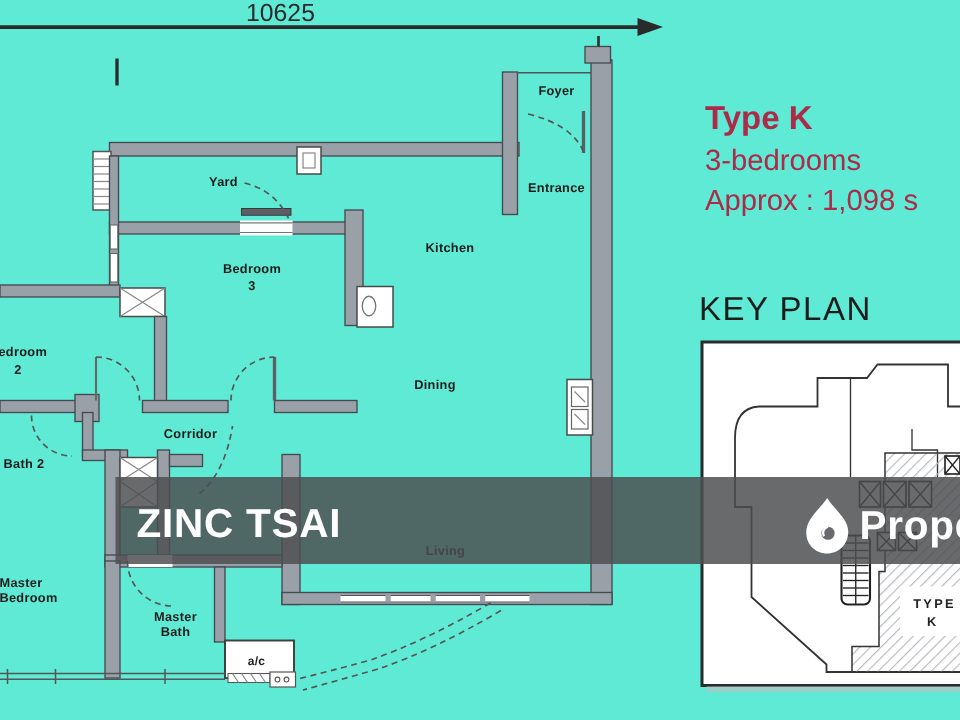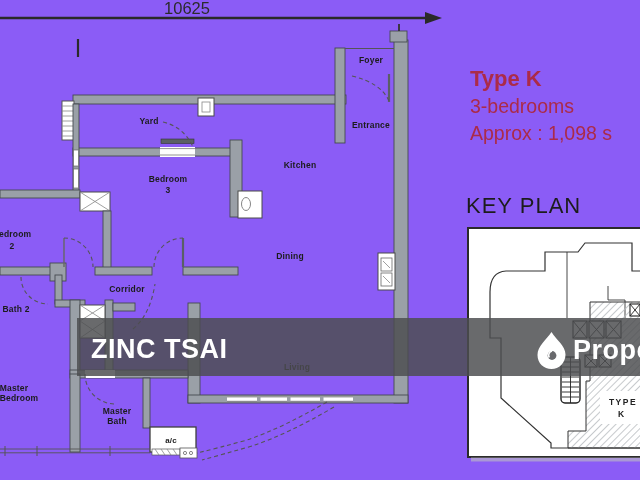--- a/index.html
+++ b/index.html
@@ -1,16 +1,16 @@
 <!DOCTYPE html>
 <html><head>
 <meta charset="utf-8">
 <style>
   html,body{margin:0;padding:0;background:#fff;}
-  #screen{position:relative;width:640px;height:480px;overflow:hidden;background:#8b5cf6;
+  #screen{position:relative;width:640px;height:480px;overflow:hidden;background:#5eead4;
           font-family:"Liberation Sans",sans-serif;}
   svg{position:absolute;left:0;top:0;}
   .wall{fill:#9aa0a7;stroke:#454a50;stroke-width:.9;}
   .thin{stroke:#555;stroke-width:1.1;fill:none;}
   .door{stroke:#5a5f66;stroke-width:2.2;}
   .dash{stroke:#555;stroke-width:1.1;fill:none;stroke-dasharray:4 3;}
   .fix{fill:#fff;stroke:#4a4a4a;stroke-width:1;}
   .fixline{stroke:#888;stroke-width:.8;}
   .roomlbl{font-family:"Liberation Sans",sans-serif;font-size:8.5px;font-weight:bold;
            fill:#1c1c1c;text-anchor:middle;letter-spacing:.2px;}

